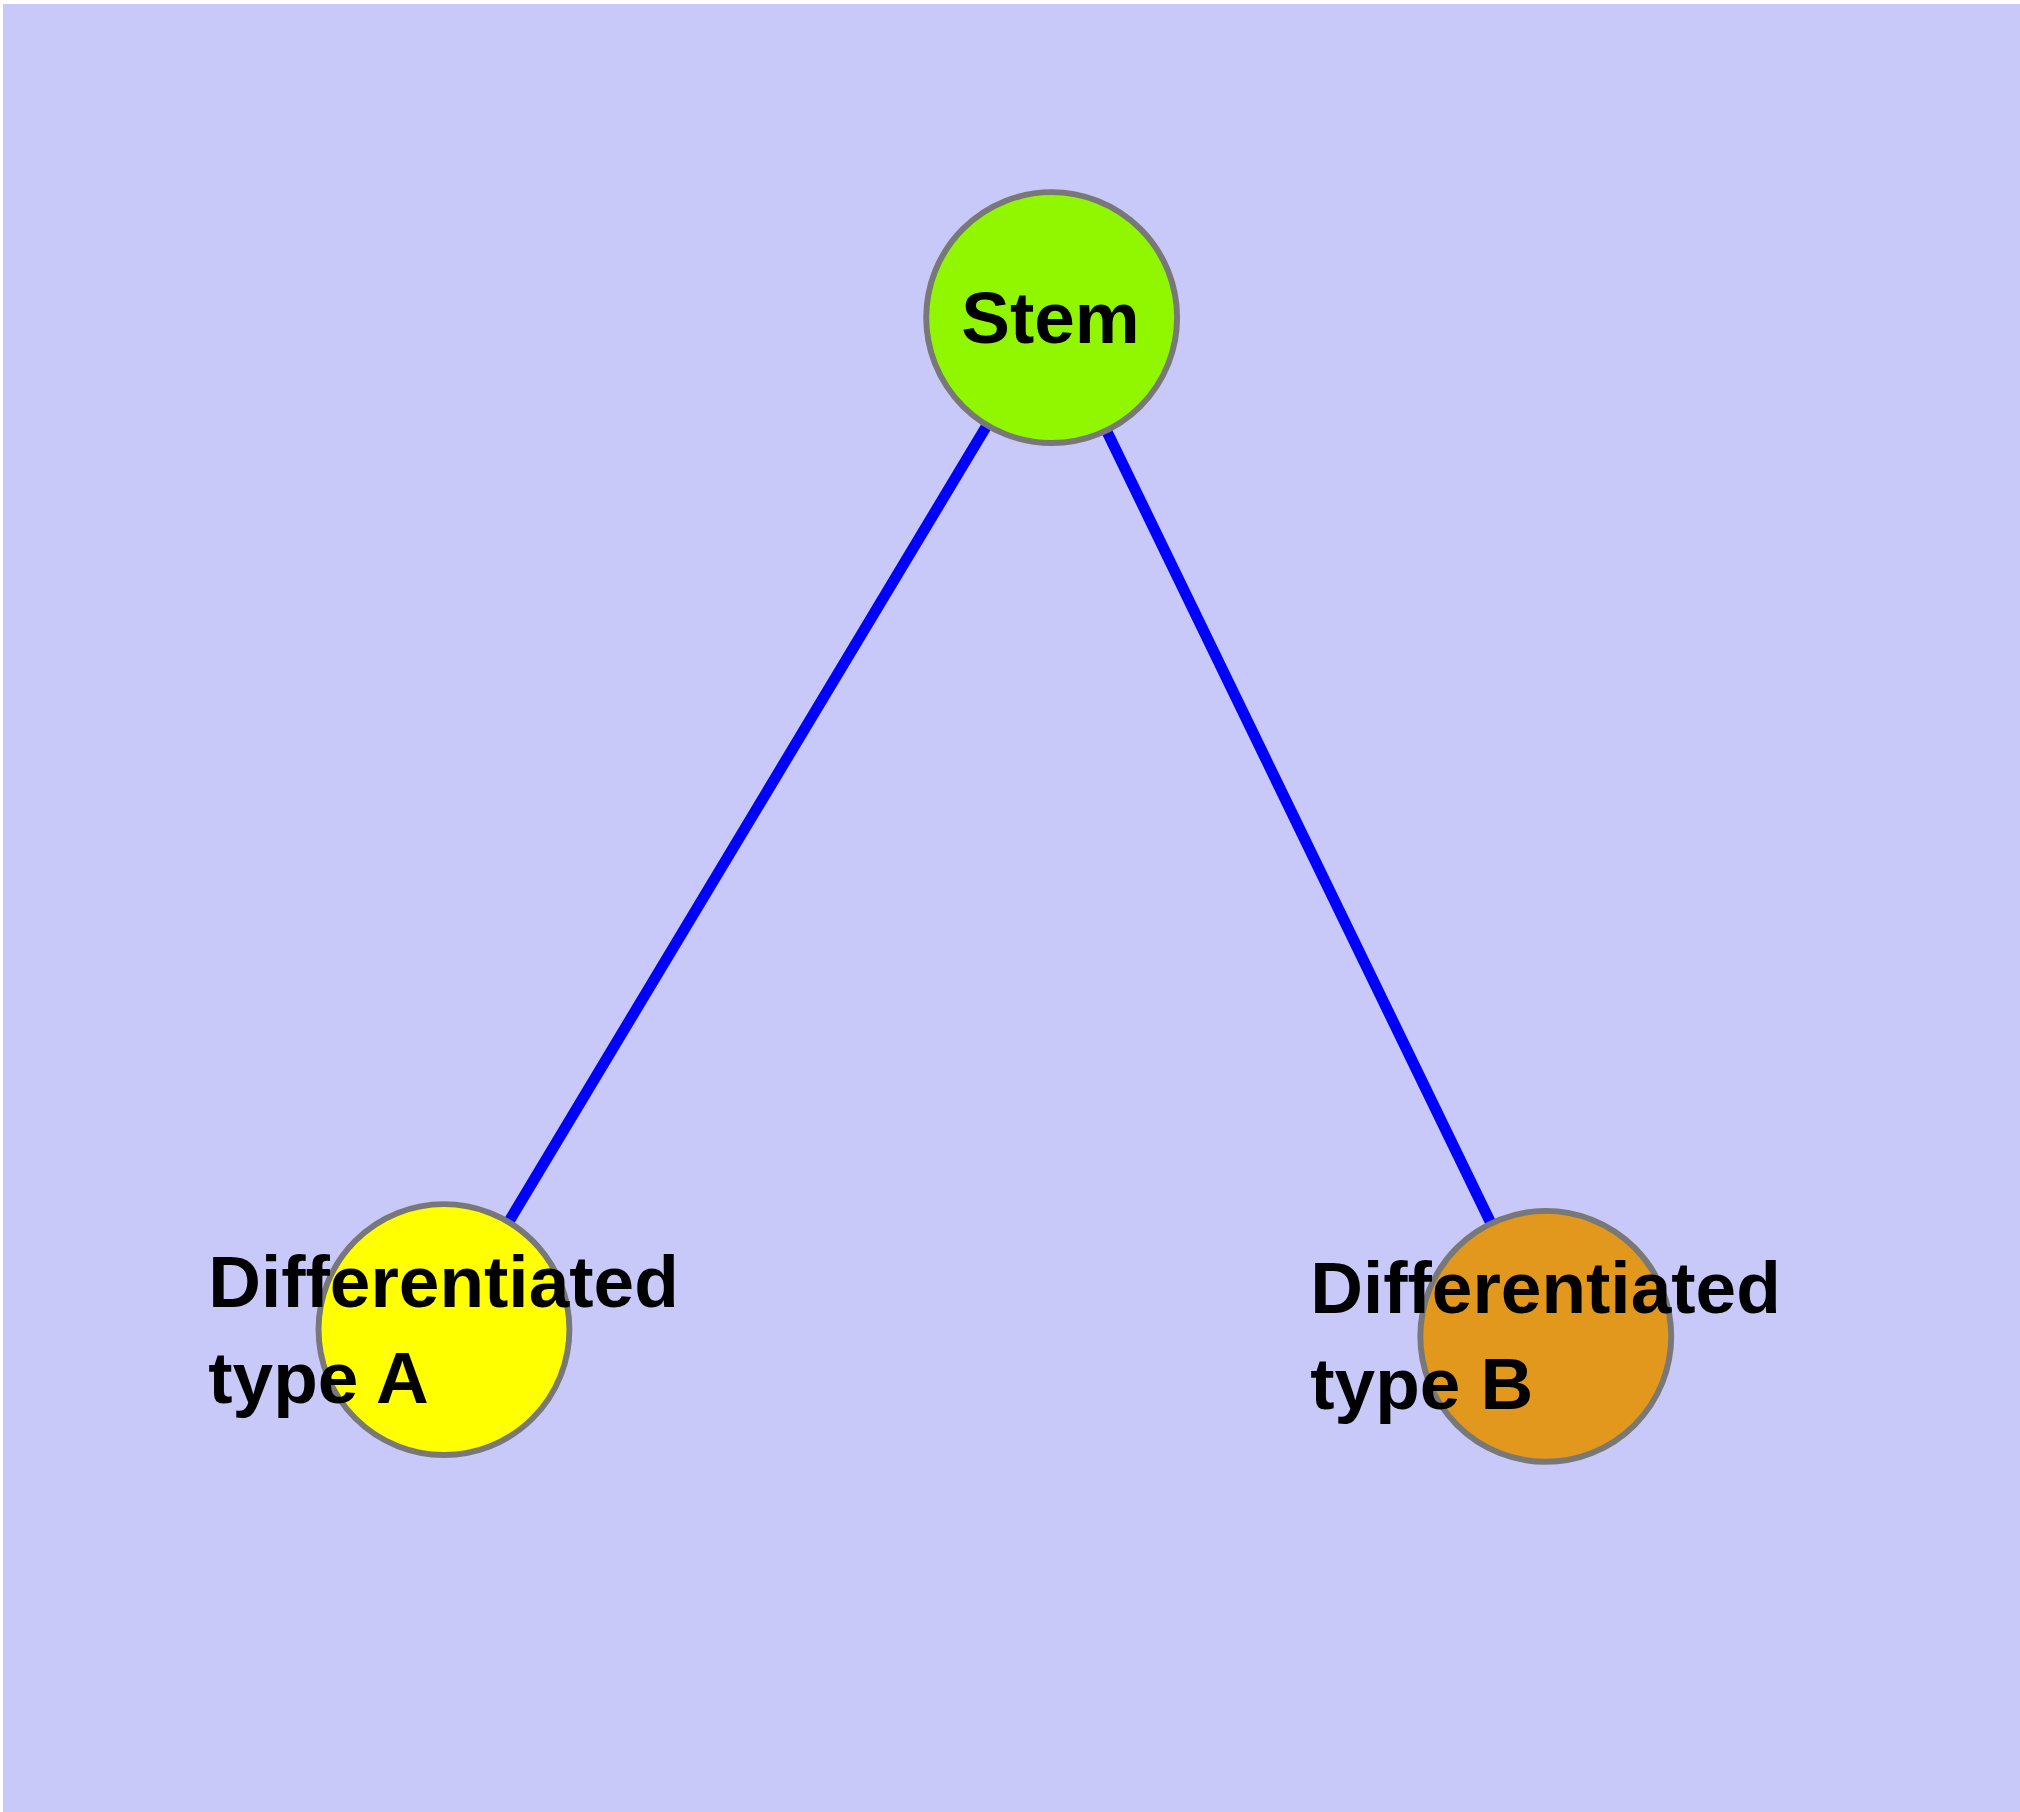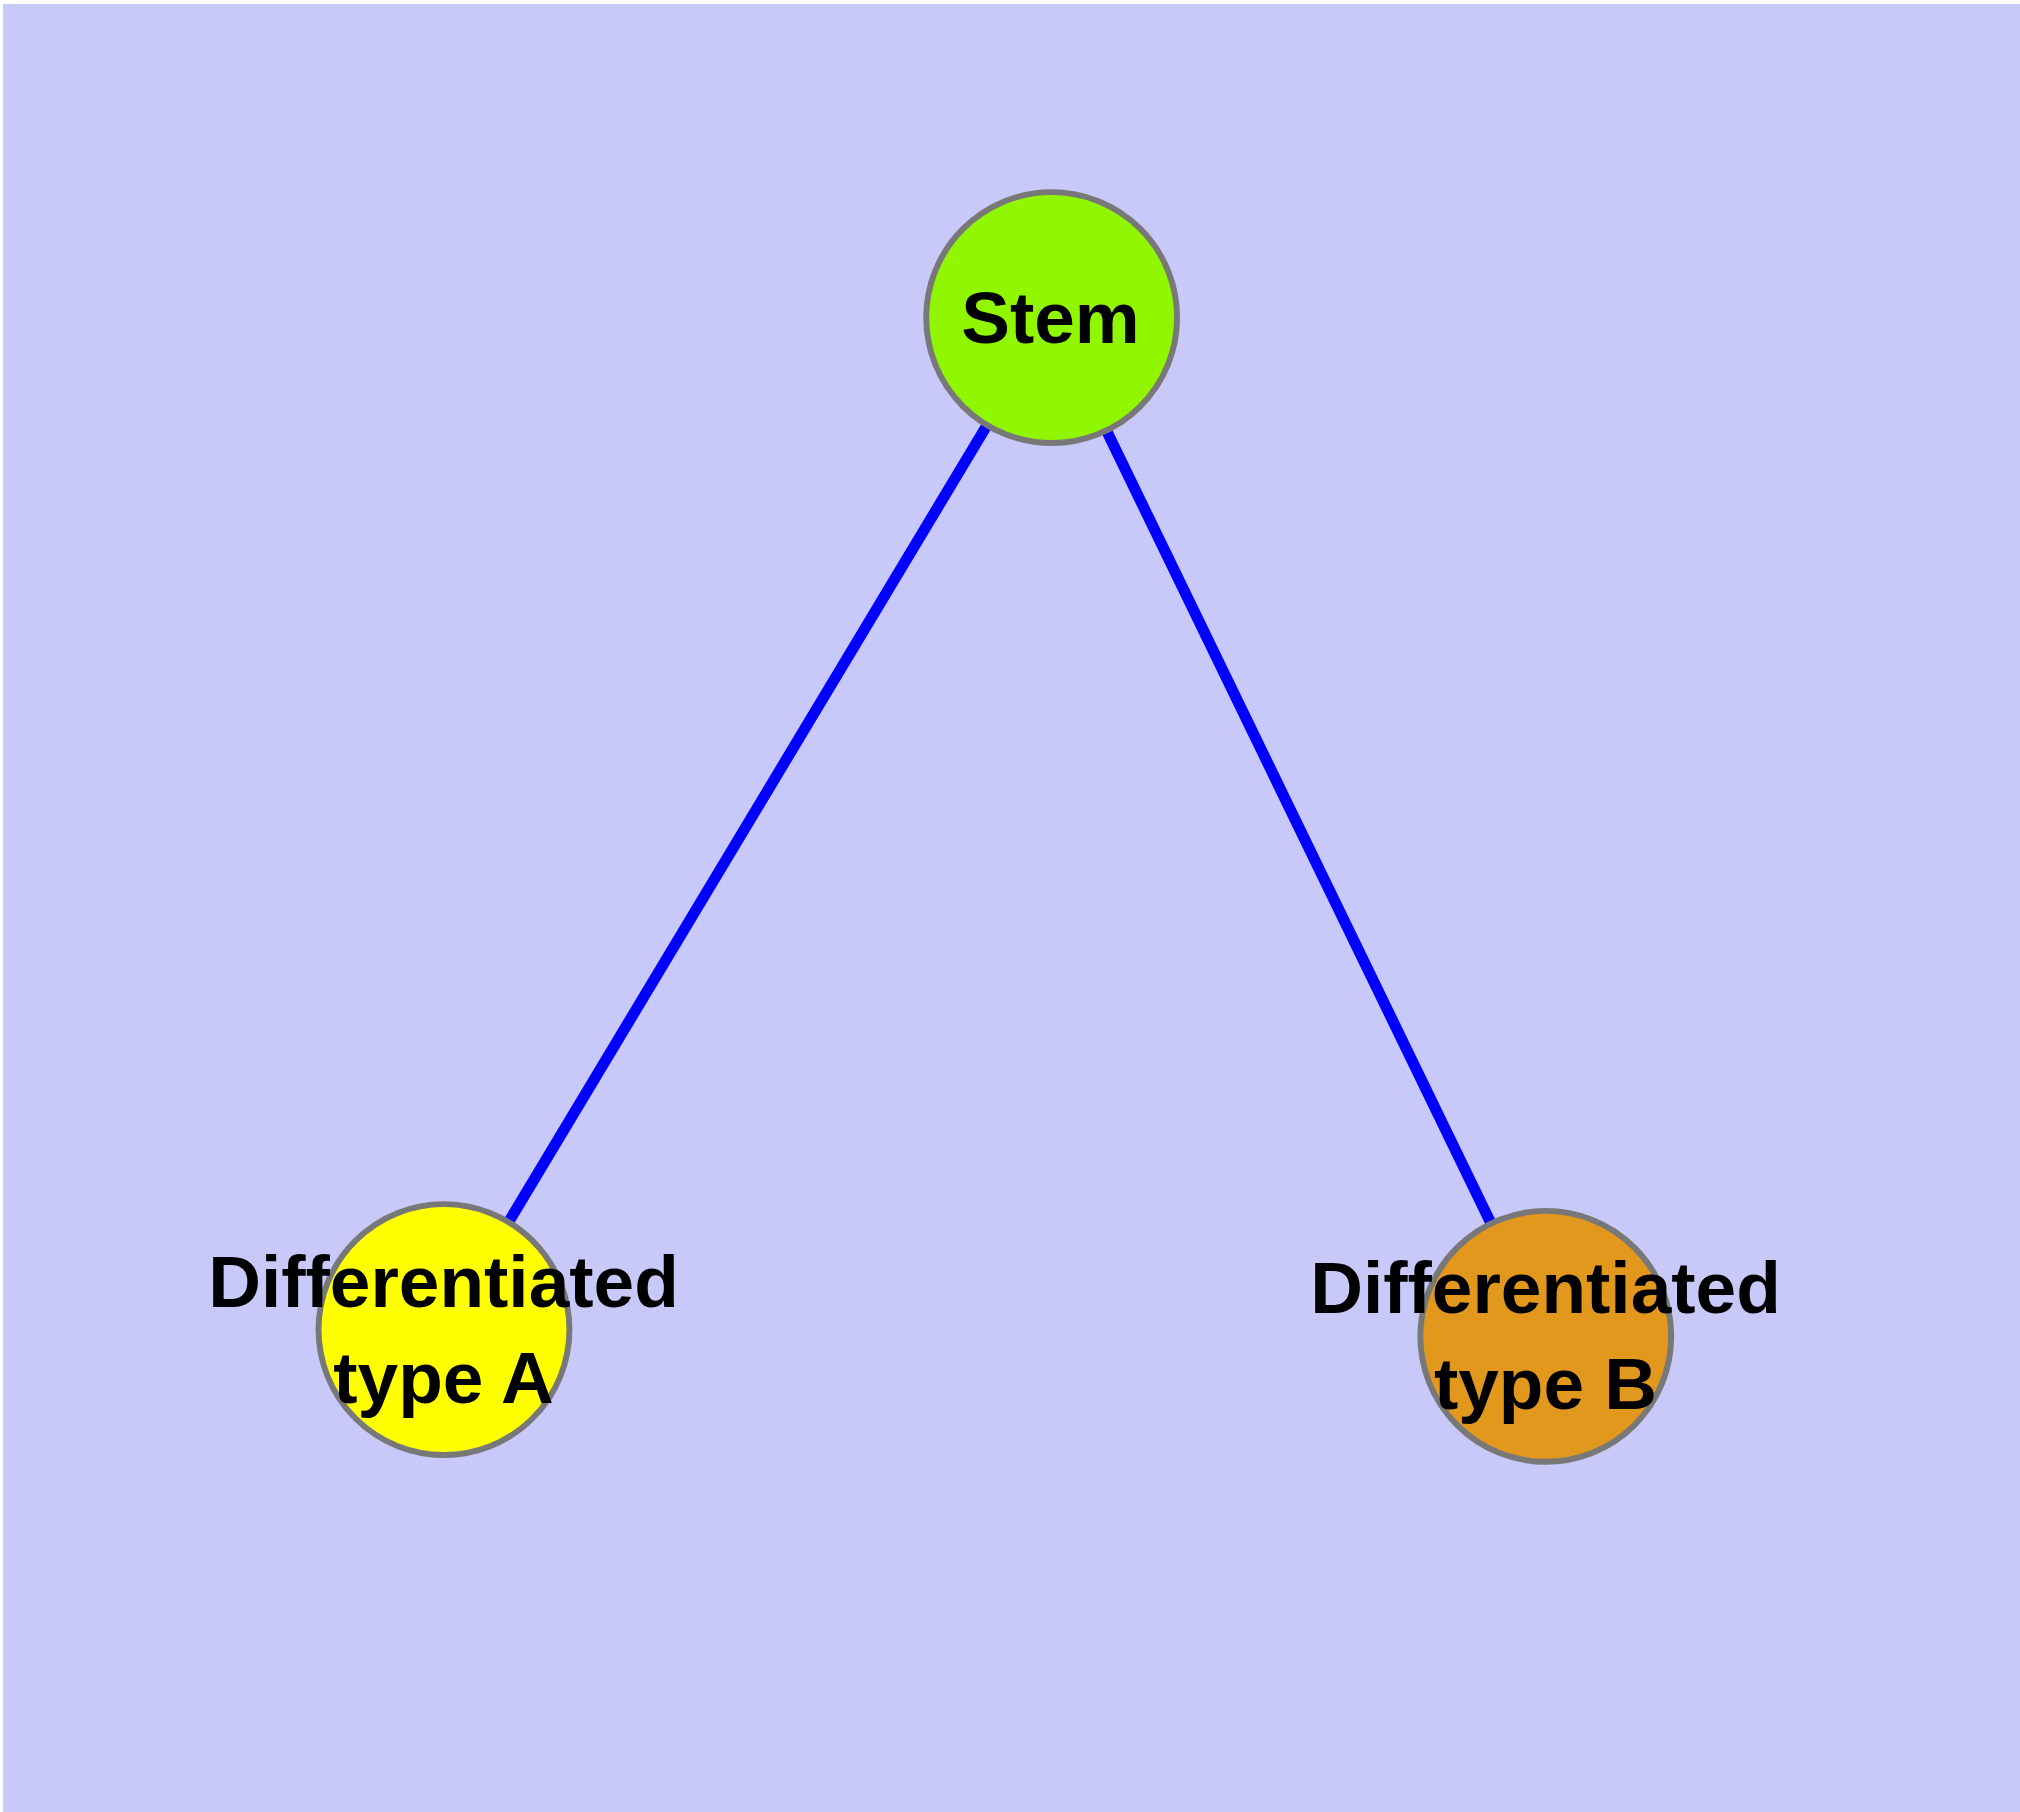--- a/index.html
+++ b/index.html
@@ -37,21 +37,20 @@
     stroke-linecap: butt;
   }
   .node-circle {
     stroke: #787878;
     stroke-width: 7px;
   }
   .node-label {
     position: absolute;
     transform: translate(-50%, -50%);
     width: max-content;
-    text-align: center;
     white-space: pre-line;
     font-size: 73px;
     line-height: 96px;
     font-weight: bold;
     color: #000000;
     pointer-events: none;
   }
 </style>
 </head>
 <body>

